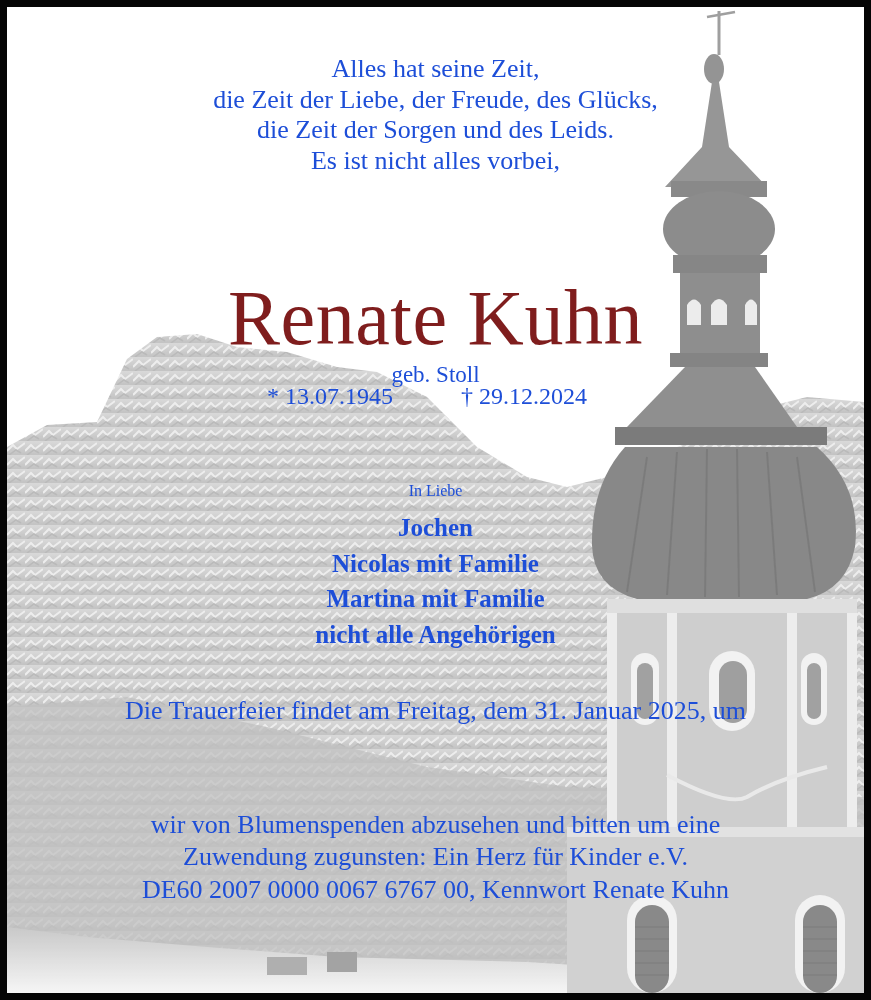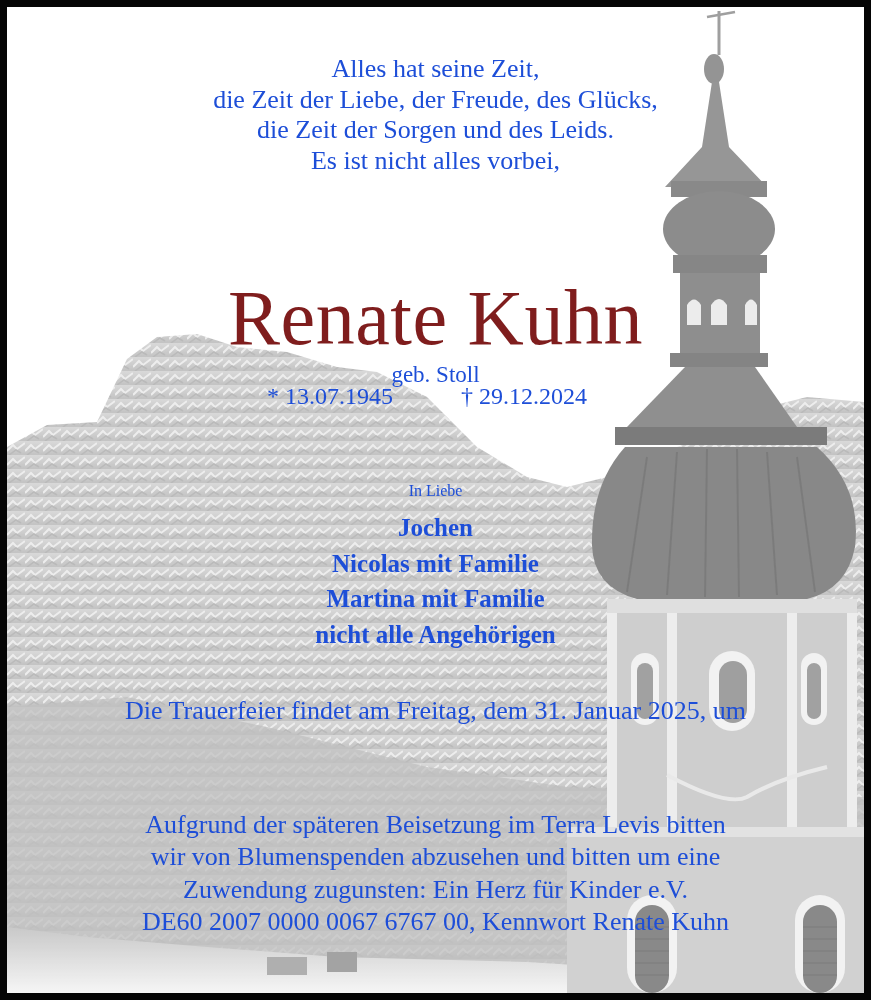--- a/index.html
+++ b/index.html
@@ -155,20 +155,19 @@
       <div>Nicolas mit Familie</div>
       <div>Martina mit Familie</div>
       <div>nicht alle Angehörigen</div>
     </div>
 
     <div class="text service">
       <div>Die Trauerfeier findet am Freitag, dem 31. Januar 2025, um</div>
     </div>
 
     <div class="text donation">
-      <div>Aufgrund der späteren Beisetzung im Terra Levis bitten</div>
       <div>wir von Blumenspenden abzusehen und bitten um eine</div>
       <div>Zuwendung zugunsten: Ein Herz für Kinder e.V.</div>
       <div>DE60 2007 0000 0067 6767 00, Kennwort Renate Kuhn</div>
     </div>
 
   </div>
 </div>
 
 </body></html>

